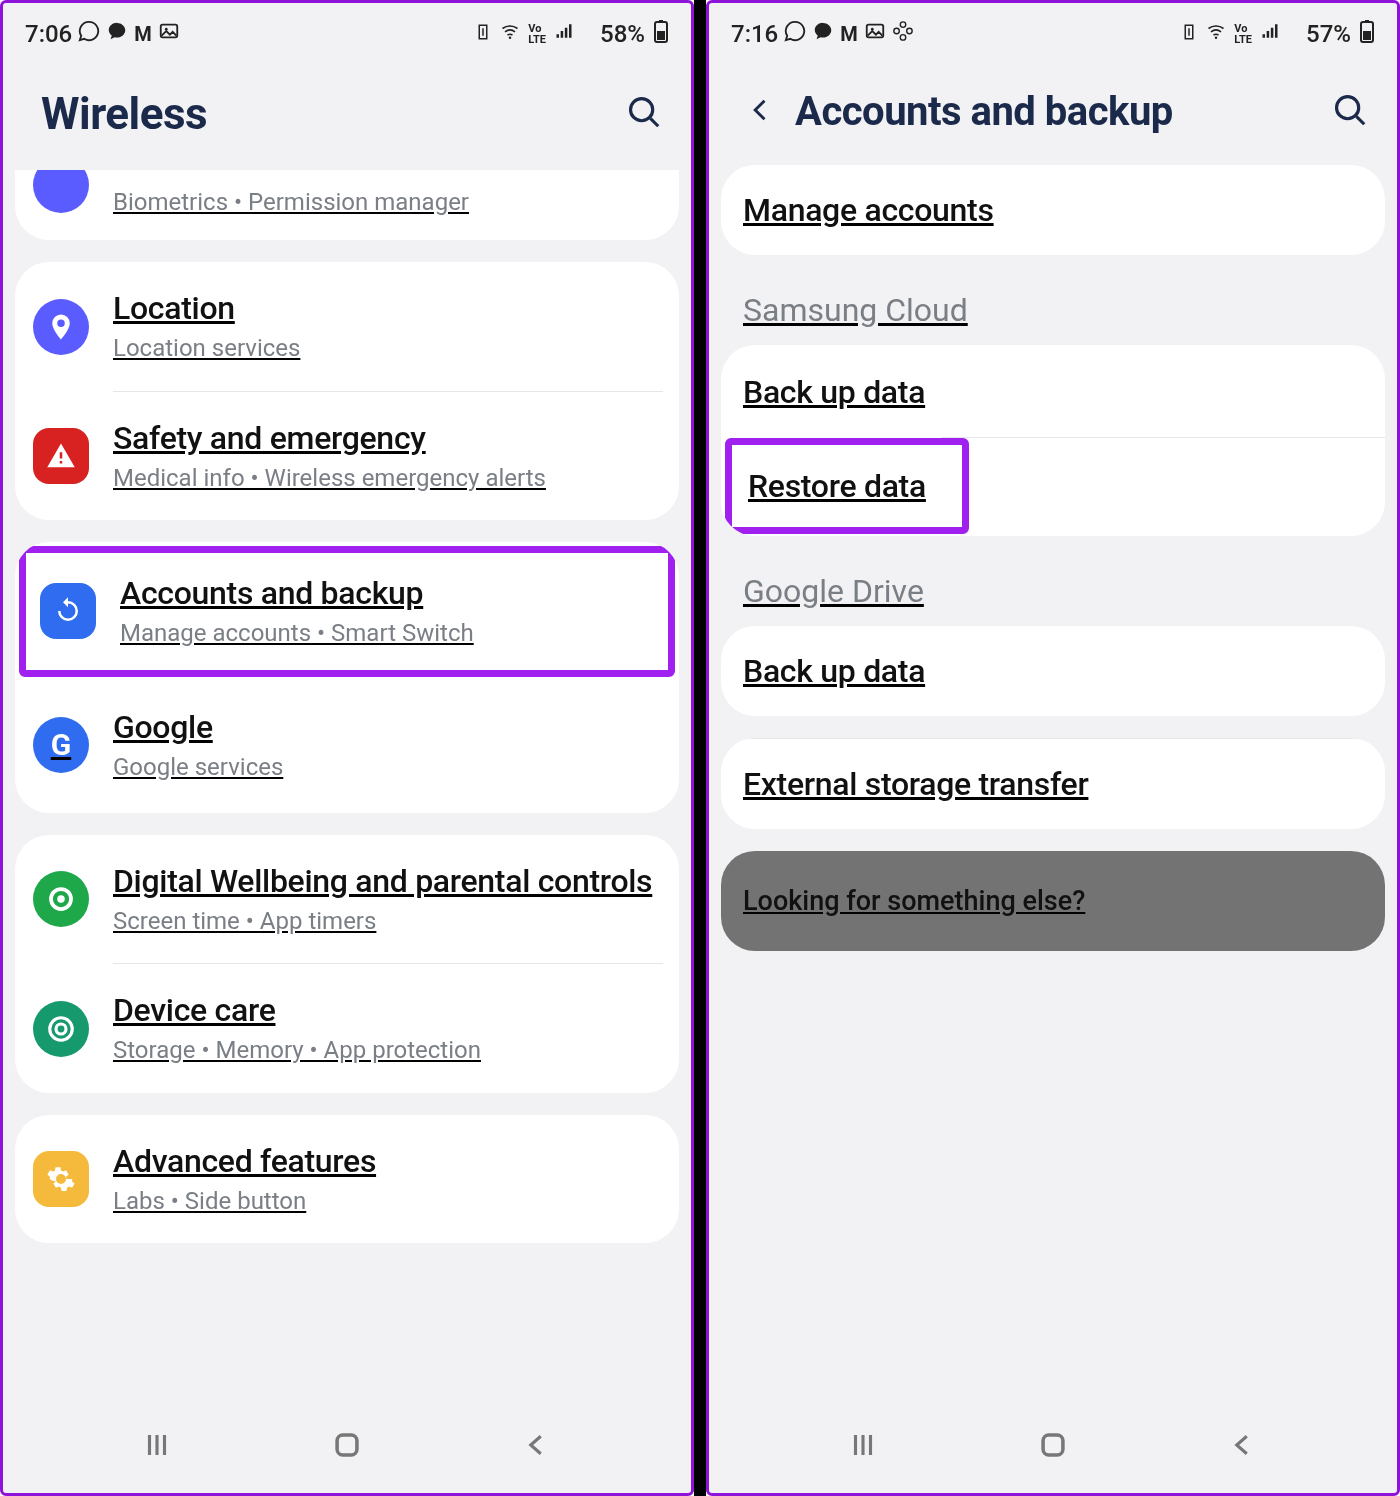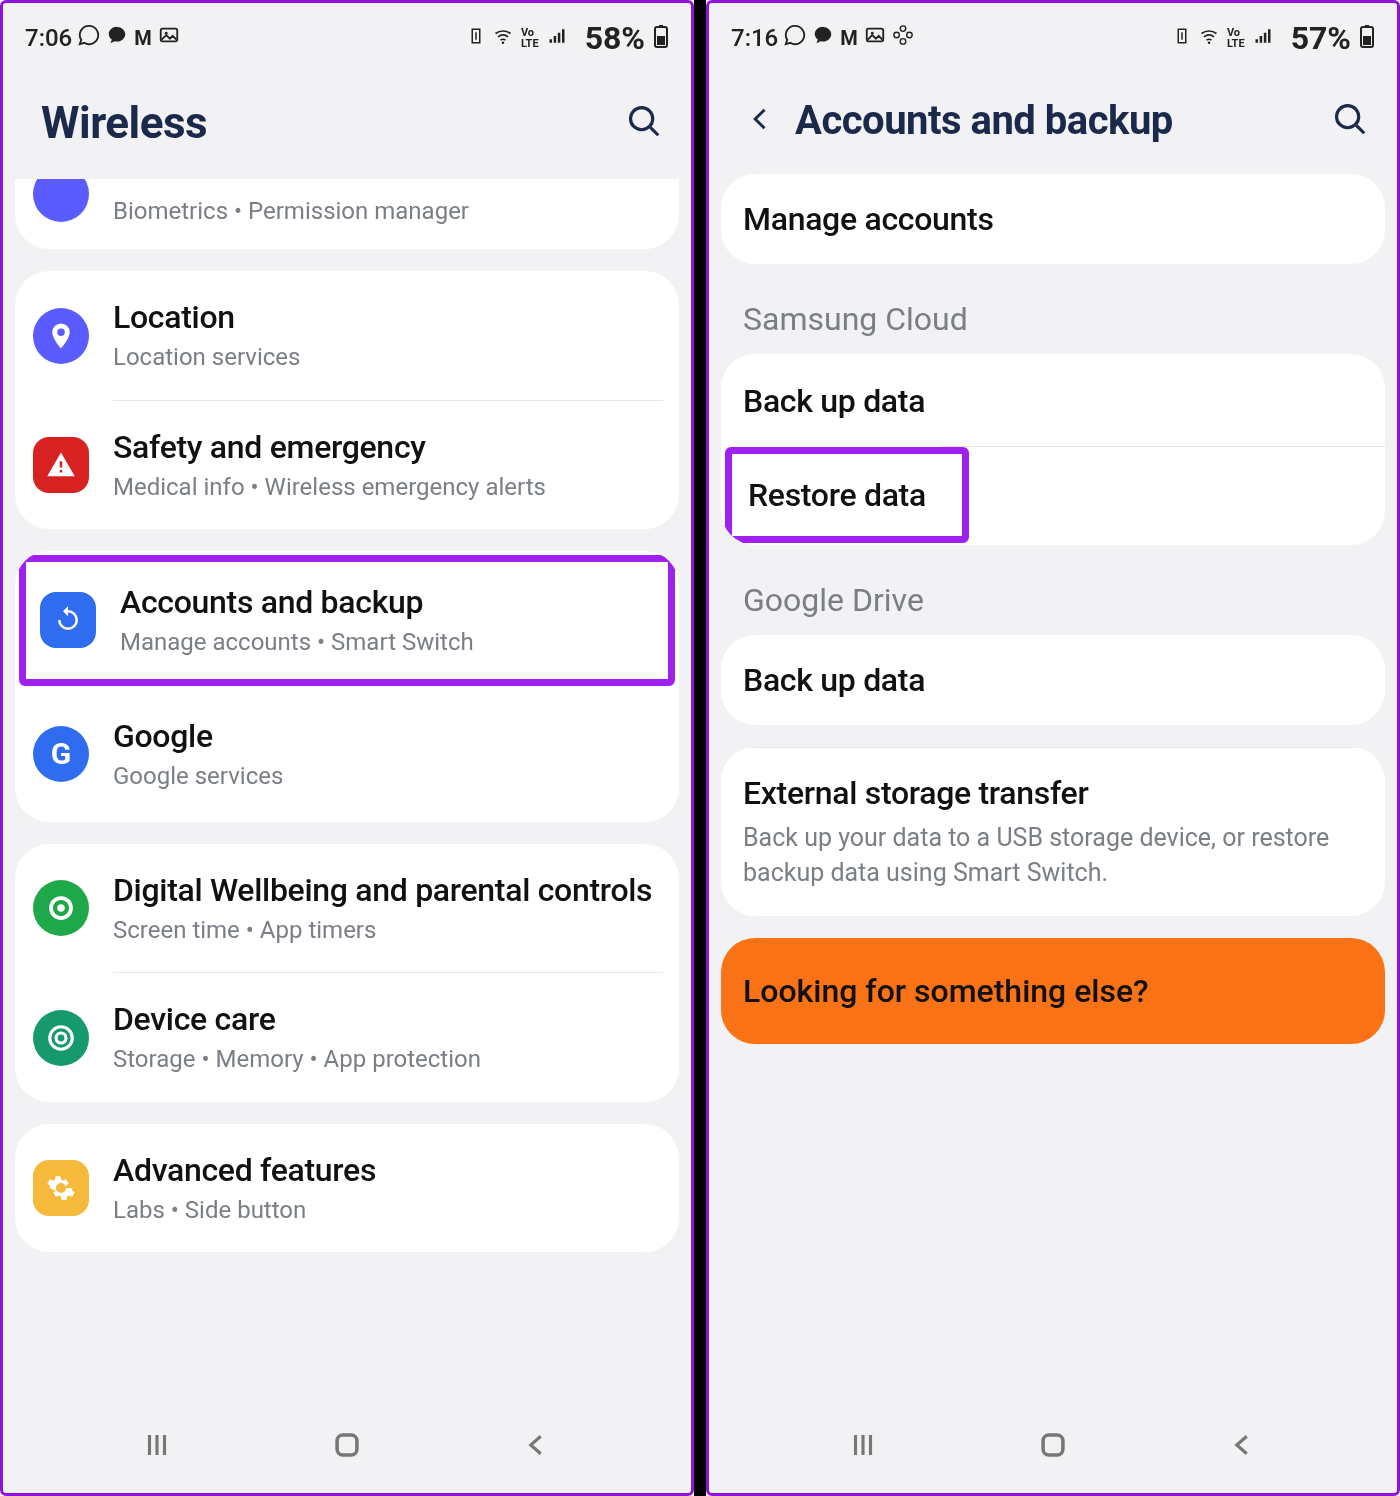--- a/index.html
+++ b/index.html
@@ -27,21 +27,21 @@
     display: flex;
     justify-content: space-between;
     align-items: center;
     padding: 16px 22px 10px 22px;
     font-size: 24px;
     color: #222;
     font-weight: 500;
   }
   .status-left { display:flex; align-items:center; gap:6px; }
   .status-right { display:flex; align-items:center; gap:8px; font-size:20px; }
-  .status-right .pct { font-size:32px; margin-left:10px;font-weight:bold; }
+  .status-right .pct { font-size:24px; margin-left:18px; }
   .header {
     padding: 30px 28px 30px 38px;
     display: flex;
     align-items: center;
     justify-content: space-between;
   }
   .header .title {
     font-size: 44px;
     font-weight: 700;
     color: #1b2a4a;
@@ -52,20 +52,21 @@
     font-size: 36px; 
     margin-right: 20px;
     font-weight: 300;
   }
   .header-left { display:flex; align-items:center; }
   .search-icon { color:#1b2a4a; }
   .content {
     flex: 1;
     overflow: hidden;
     padding: 0 12px;
+    text-decoration: underline;
   }
   .card {
     background: #fff;
     border-radius: 34px;
     margin-bottom: 22px;
     overflow: hidden;
   }
   .row {
     display: flex;
     align-items: center;
@@ -112,24 +113,24 @@
     padding: 14px 22px 16px 22px;
     font-weight: 400;
   }
   .row2 {
     padding: 26px 22px;
   }
   .row2 .t { font-size: 32px; font-weight:500; color:#111; letter-spacing:-0.3px; }
   .row2 .s { font-size: 25px; color:#7a7e85; margin-top:8px; line-height:1.4; }
   .sep2 { height:1px; background:#e6e6e8; margin:0 22px; }
   .looking {
-    background: #f97316;
+    background: #737373;
     border-radius: 34px;
     padding: 34px 22px;
-    font-size: 32px;
+    font-size: 27px;
     color: #111;
     font-weight:500;
     margin-bottom: 20px;
   }
   .navbar {
     height: 78px;
     display:flex;
     justify-content:space-around;
     align-items:center;
     padding: 0 60px 14px 60px;
@@ -435,21 +436,20 @@
     <div class="card">
       <div class="row2">
         <div class="t">Back up data</div>
       </div>
     </div>
 
     <div class="card">
       <div class="sep2"></div>
       <div class="row2">
         <div class="t">External storage transfer</div>
-        <div class="s">Back up your data to a USB storage device, or restore backup data using Smart Switch.</div>
       </div>
     </div>
 
     <div class="looking">Looking for something else?</div>
   </div>
 
   <div class="navbar">
     <span><svg width="30" height="30" viewBox="0 0 24 24" fill="none" stroke="#777" stroke-width="2.5">
           <path d="M6 4v16M12 4v16M18 4v16"></path>
         </svg></span>

